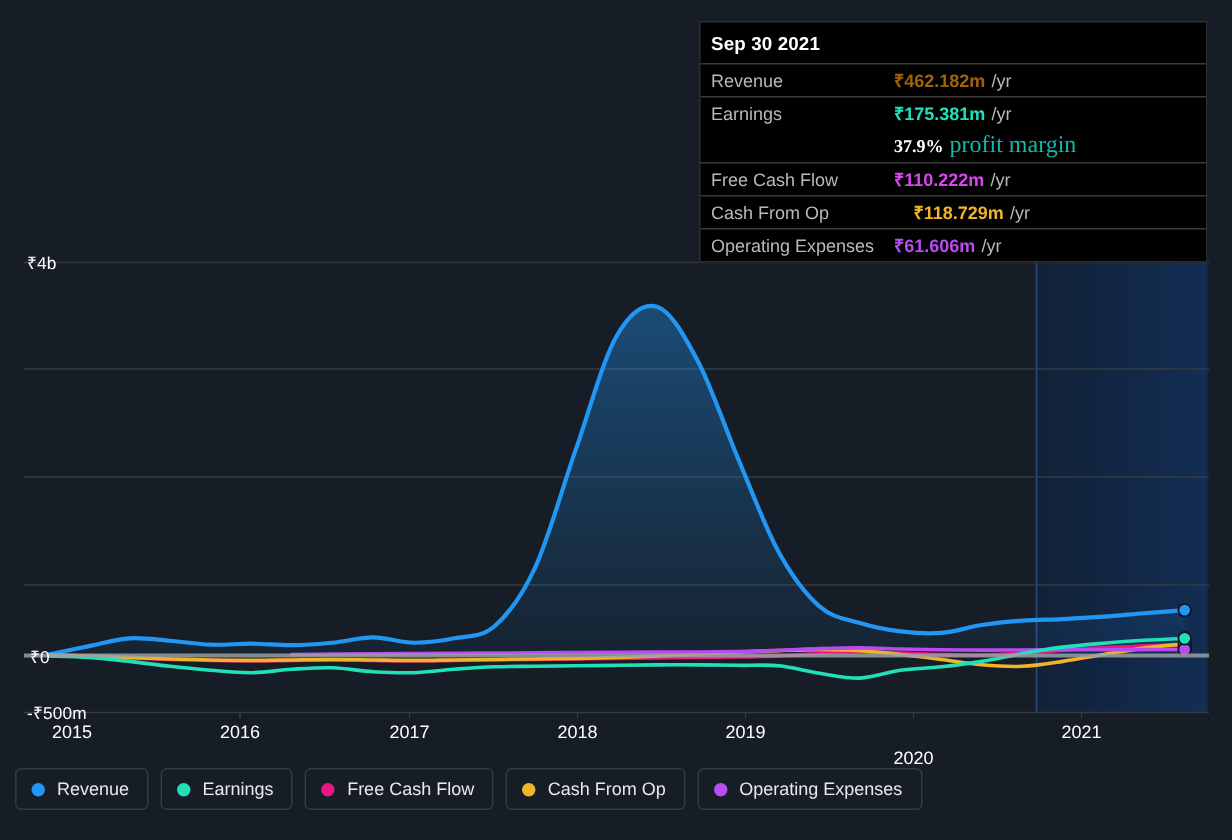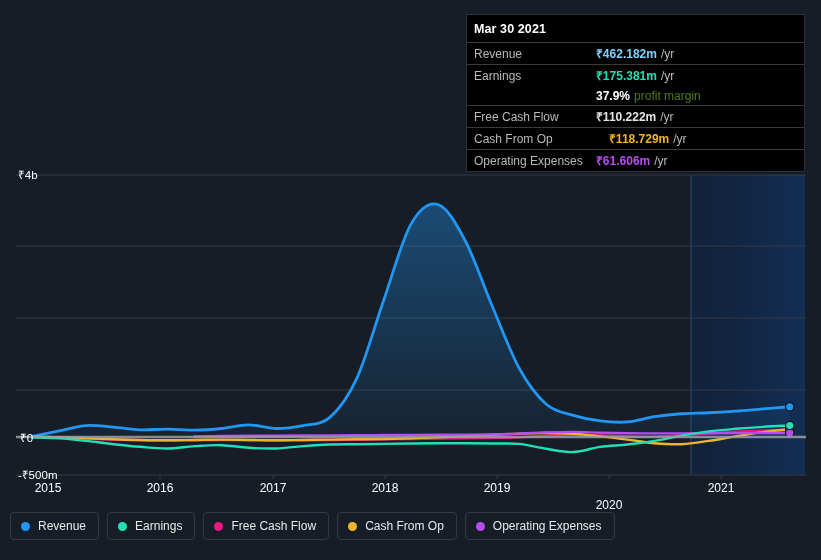--- a/index.html
+++ b/index.html
@@ -64,21 +64,21 @@
     padding: 7px 0 6px 7px;
     letter-spacing: .1px;
   }
   #tooltip .tt-row {
     display: flex;
     align-items: center;
     border-top: 1px solid #3a3a3a;
     padding: 2px 0 2px 7px;
     min-height: 15px;
   }
-  #tooltip .tt-row.sub { border-top: none; }
+  #tooltip .tt-row.sub { border-top: none; font-family: Liberation Serif, serif; }
   #tooltip .tt-key {
     color: #b9b9b9;
     font-size: 12px;
     width: 122px;
     flex: 0 0 122px;
     letter-spacing: 0;
   }
   #tooltip .tt-val {
     font-size: 12px;
     font-weight: bold;
@@ -89,22 +89,22 @@
     font-size: 12px;
     font-weight: normal;
     margin-left: 4px;
   }
   #tooltip .tt-margin-num {
     color: #ffffff;
     font-size: 12px;
     font-weight: bold;
   }
   #tooltip .tt-margin-text {
-    color: #4d7c0f;
-    font-size: 12px;
+    color: #14b8a6;
+    font-size: 16px;
     margin-left: 4px;
   }
 
   
   #legend {
     position: absolute;
     left: 10px;
     top: 512px;
     display: flex;
     gap: 8px;
@@ -183,43 +183,43 @@
 
   <div class="x-label" style="left:48px; top:481px;">2015</div>
   <div class="x-label" style="left:160px; top:481px;">2016</div>
   <div class="x-label" style="left:273px; top:481px;text-align:right;">2017</div>
   <div class="x-label" style="left:385px; top:481px;">2018</div>
   <div class="x-label" style="left:497px; top:481px;">2019</div>
   <div class="x-label" style="left:609px; top:498px;">2020</div>
   <div class="x-label" style="left:721px; top:481px;">2021</div>
 
   <div id="tooltip">
-    <div class="tt-title">Mar 30 2021</div>
+    <div class="tt-title">Sep 30 2021</div>
 
     <div class="tt-row">
       <span class="tt-key">Revenue</span>
-      <span class="tt-val" style="color:#7dd3fc;">₹462.182m</span>
+      <span class="tt-val" style="color:#a16207;">₹462.182m</span>
       <span class="tt-unit">/yr</span>
     </div>
 
     <div class="tt-row">
       <span class="tt-key">Earnings</span>
       <span class="tt-val" style="color:#21e0b8;">₹175.381m</span>
       <span class="tt-unit">/yr</span>
     </div>
 
     <div class="tt-row sub">
       <span class="tt-key"></span>
       <span class="tt-margin-num">37.9%</span>
       <span class="tt-margin-text">profit margin</span>
     </div>
 
     <div class="tt-row">
       <span class="tt-key">Free Cash Flow</span>
-      <span class="tt-val" style="color:#e5e5e5;">₹110.222m</span>
+      <span class="tt-val" style="color:#d946ef;">₹110.222m</span>
       <span class="tt-unit">/yr</span>
     </div>
 
     <div class="tt-row">
       <span class="tt-key">Cash From Op</span>
       <span class="tt-val" style="color:#f0b429;margin-left:13px;">₹118.729m</span>
       <span class="tt-unit">/yr</span>
     </div>
 
     <div class="tt-row">

